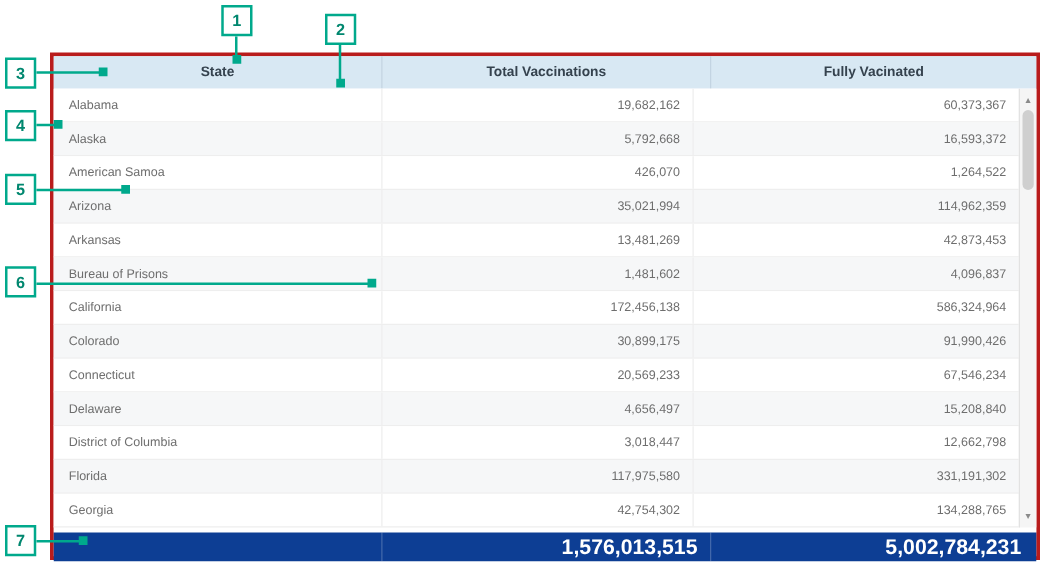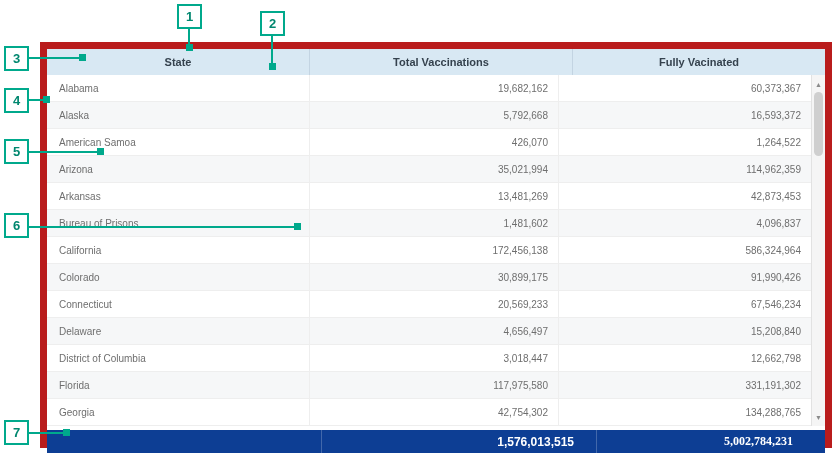--- a/index.html
+++ b/index.html
@@ -4,21 +4,21 @@
 <style>
   html,body { margin:0; padding:0; }
   body {
     width:833px; height:453px; position:relative; background:#ffffff;
     font-family:"Liberation Sans", sans-serif; overflow:hidden;
   }
 
   
   .table-wrap {
     position:absolute; left:40px; top:42px; width:792px; height:406px;
-    border:7px solid #b91c1c; background:#fff; box-sizing:border-box;
+    border:3px solid #b91c1c; background:#fff; box-sizing:border-box;
   }
   .header-row {
     display:grid; grid-template-columns:262px 263px 1fr; height:26px;
     background:#d8e8f3; color:#35424e; font-size:11px; font-weight:bold;
   }
   .header-cell {
     display:flex; align-items:center; justify-content:center;
     border-left:1px solid #c3d4e2; box-sizing:border-box;
   }
   .header-cell:first-child { border-left:none; }
@@ -51,29 +51,29 @@
   .scroll-down { bottom:2px; }
   .scroll-thumb {
     position:absolute; left:2px; top:17px; width:9px; height:64px;
     background:#cfcfcf; border-radius:5px;
   }
 
   .gap-row { height:4px; background:#ffffff; }
 
   .total-row {
     display:grid; grid-template-columns:262px 263px 1fr; height:23px;
-    background:#0d3e94; color:#ffffff; font-size:12px; font-weight:bold;gap:12px;
+    background:#0d3e94; color:#ffffff; font-size:17px; font-weight:bold;
   }
   .total-cell {
     display:flex; align-items:center; justify-content:flex-end;
     padding-right:10px; border-left:1px solid rgba(255,255,255,0.22);
     box-sizing:border-box;
   }
   .total-cell:first-child { border-left:none; }
-  .total-cell.last { padding-right:32px;font-family:Liberation Serif, serif; }
+  .total-cell.last { padding-right:12px; }
 
   
   .ann-box {
     position:absolute; width:25px; height:25px; background:#fff;
     border:2px solid #00a98c; box-sizing:border-box; z-index:10;
     display:flex; align-items:center; justify-content:center;
     font-size:13px; font-weight:bold; color:#00876f;
   }
   .ann-line { position:absolute; background:#00a98c; z-index:9; }
   .ann-dot  { position:absolute; width:7px; height:7px; background:#00a98c; z-index:9; }

